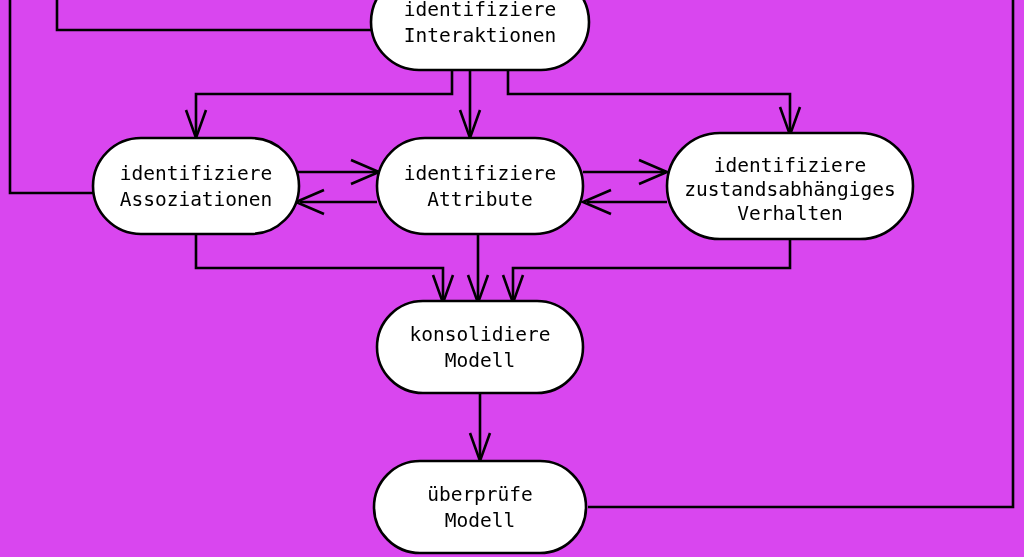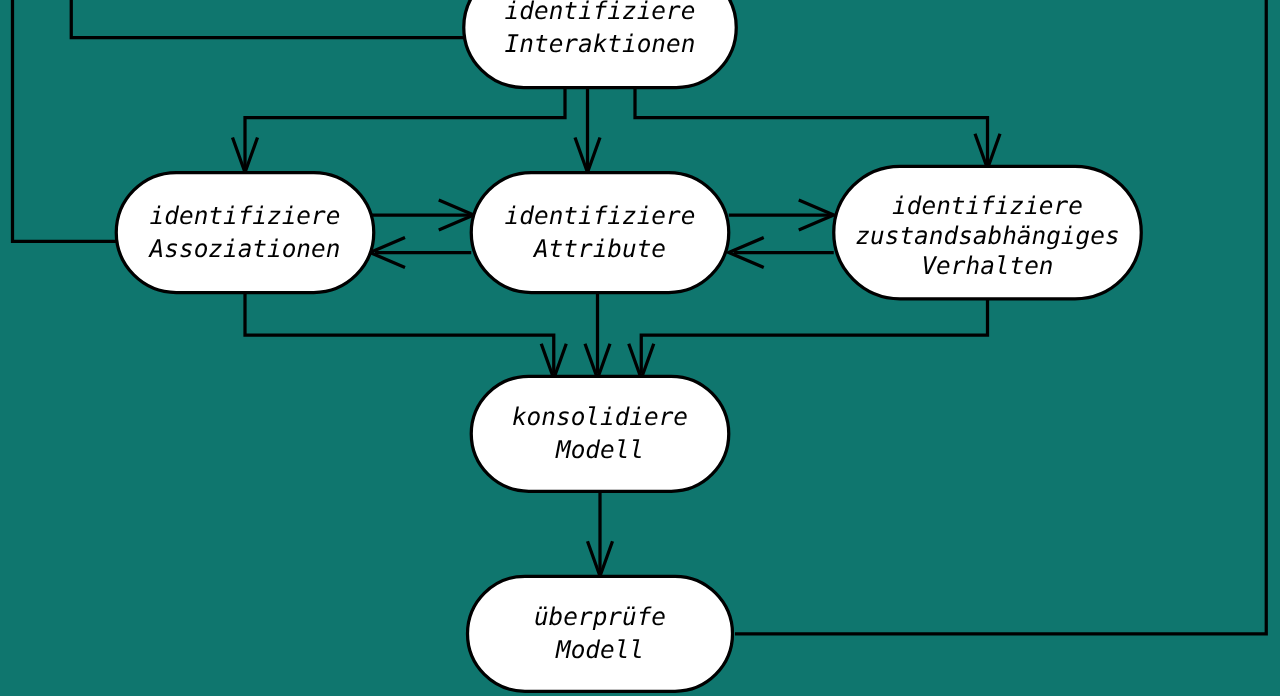--- a/index.html
+++ b/index.html
@@ -10,22 +10,21 @@
   body {
     width: 1024px;
     height: 557px;
     overflow: hidden;
     font-family: "DejaVu Sans Mono", "Liberation Mono", monospace;
   }
   #diagram-root {
     position: relative;
     width: 1024px;
     height: 557px;
-    background: #0f766e;
-    font-style: italic;
+    background: #d946ef;
   }
   svg#flow {
     display: block;
     width: 1024px;
     height: 557px;
   }
   .node-shape {
     fill: #ffffff;
     stroke: #000000;
     stroke-width: 2.6;

